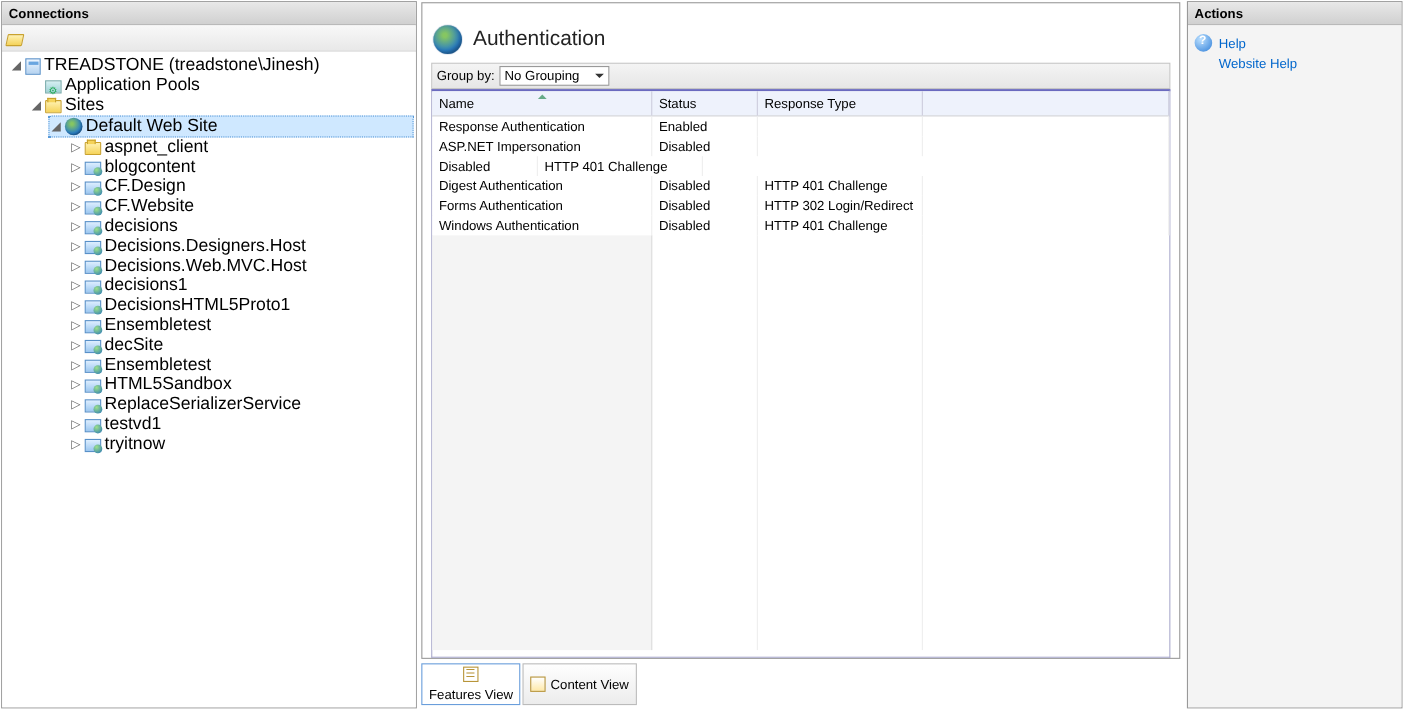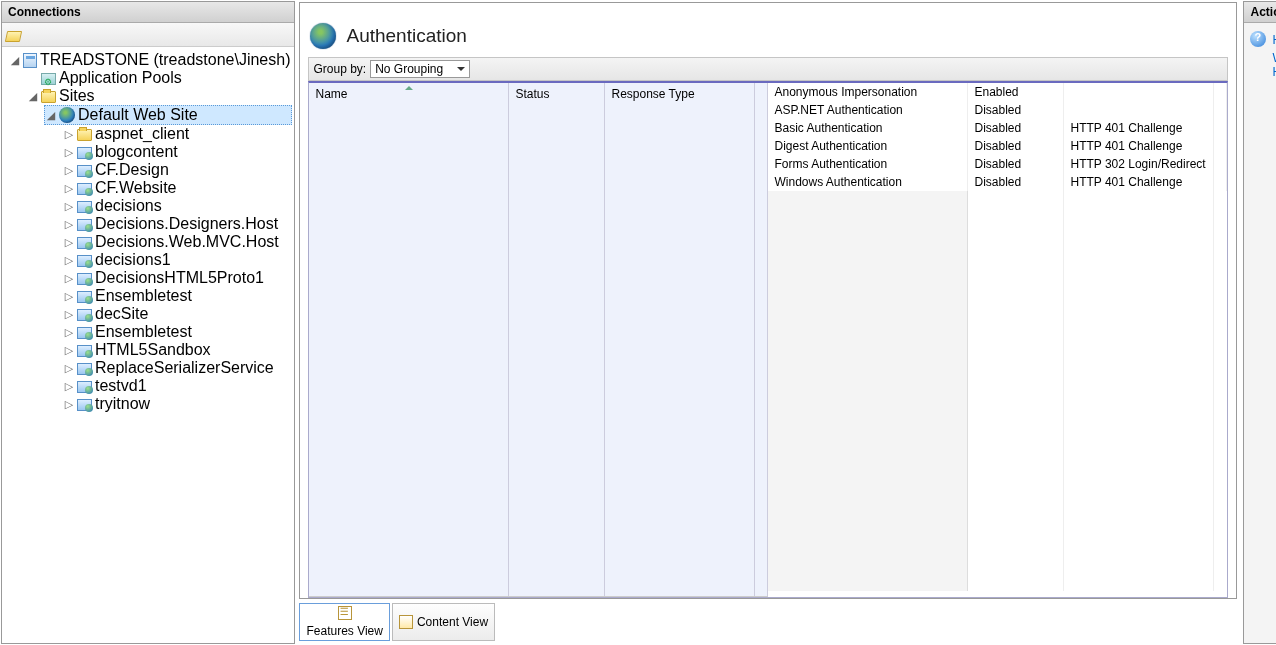--- a/index.html
+++ b/index.html
@@ -23,21 +23,21 @@
 
 
 .mid-panel { flex:1; display:flex; flex-direction:column; padding: 2px 4px 2px 2px;}
 .content-box { flex:1; border:1px solid #999; background:#fff; display:flex; flex-direction:column; padding:16px 8px 0 8px; }
 .page-header { display:flex; align-items:center; gap:10px; padding:4px 2px 8px 2px;}
 .page-title { font-size:19px; font-weight:400; color:#222;}
 .grouping-bar { background: linear-gradient(#f4f4f4,#e6e6e6); border:1px solid #c5c5c5; display:flex; align-items:center; padding:2px 4px; font-size:12px;}
 .grouping-bar label { margin-right:4px;}
 .group-select { background:#fff; border:1px solid #999; padding:1px 18px 1px 4px; font-size:12px; position:relative; min-width:100px;}
 .group-select::after { content:""; position:absolute; right:4px; top:6px; border:4px solid transparent; border-top-color:#333;}
-.auth-table { flex:1; border:1px solid #aac; border-top:2px solid #6a6abf; margin-top:0; display:flex; background:#fff;}
+.auth-table { flex:1; border:1px solid #aac; border-top:2px solid #6a6abf; margin-top:0; display:flex; flex-direction:column; background:#fff;}
 .tbl-head { display:flex; background:#eef2fc; border-bottom:1px solid #ccc;}
 .tbl-head .col { border-right:1px solid #ccd; padding:4px 6px; font-size:12px; position:relative;}
 .tbl-row { display:flex; background:#fff;}
 .tbl-row .col { padding:2px 6px; font-size:12px; border-right:1px solid #eee;}
 .col-name { width:200px;}
 .col-status { width:96px;}
 .col-resp { width:150px;}
 .col-blank { flex:1;}
 .sort-ind { position:absolute; left:50%; top:-1px; transform:translateX(-50%); width:0; height:0; border:4px solid transparent; border-bottom-color:#6a8;}
 .body-area{ display:flex; flex:1;}
@@ -252,33 +252,32 @@
             <span>Name</span>
           </div>
           <div class="col col-status">Status</div>
           <div class="col col-resp">Response Type</div>
           <div class="col col-blank"></div>
         </div>
         <div class="body-area">
           <div id="rows-body" style="flex: 1 1 0%; display: flex; flex-direction: column; height: 100%;">
               <div>
                 <div class="tbl-row">
-                  <div class="col col-name">Anonymous Impersonation</div>
+                  <div class="col col-name">Response Authentication</div>
                   <div class="col col-status">Enabled</div>
                   <div class="col col-resp"></div>
                   <div class="col col-blank"></div>
                 </div>
                 <div class="tbl-row">
-                  <div class="col col-name">ASP.NET Authentication</div>
+                  <div class="col col-name">ASP.NET Impersonation</div>
                   <div class="col col-status">Disabled</div>
                   <div class="col col-resp"></div>
                   <div class="col col-blank"></div>
                 </div>
                 <div class="tbl-row">
-                  <div class="col col-name">Basic Authentication</div>
                   <div class="col col-status">Disabled</div>
                   <div class="col col-resp">HTTP 401 Challenge</div>
                   <div class="col col-blank"></div>
                 </div>
                 <div class="tbl-row">
                   <div class="col col-name">Digest Authentication</div>
                   <div class="col col-status">Disabled</div>
                   <div class="col col-resp">HTTP 401 Challenge</div>
                   <div class="col col-blank"></div>
                 </div>

